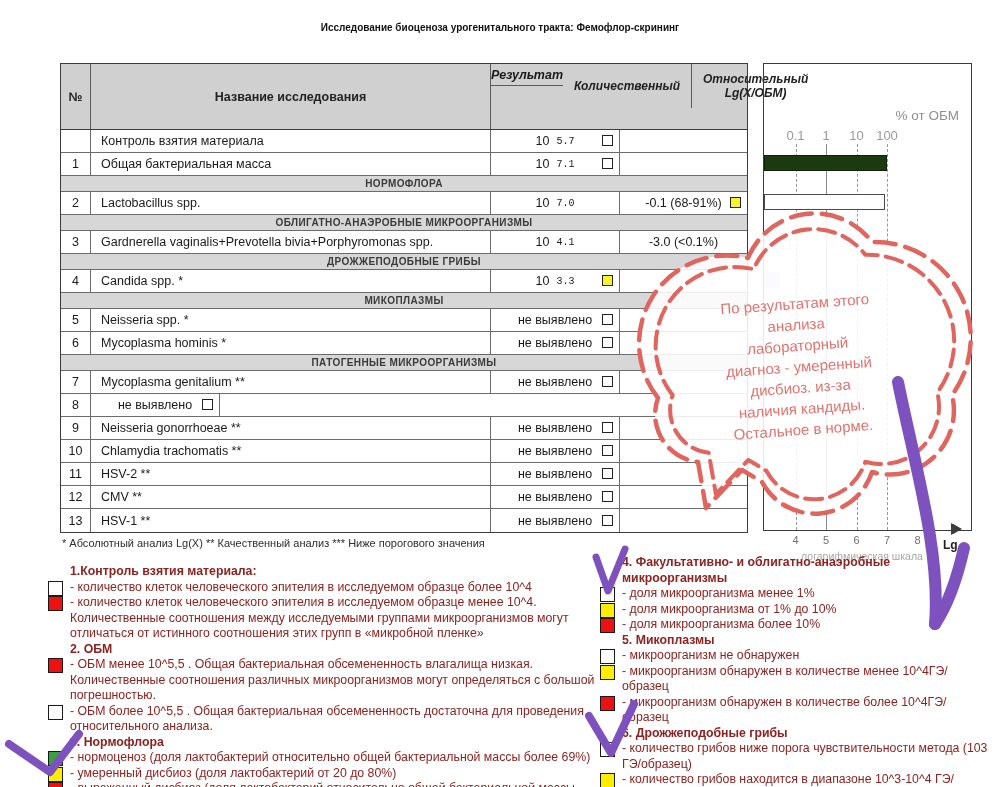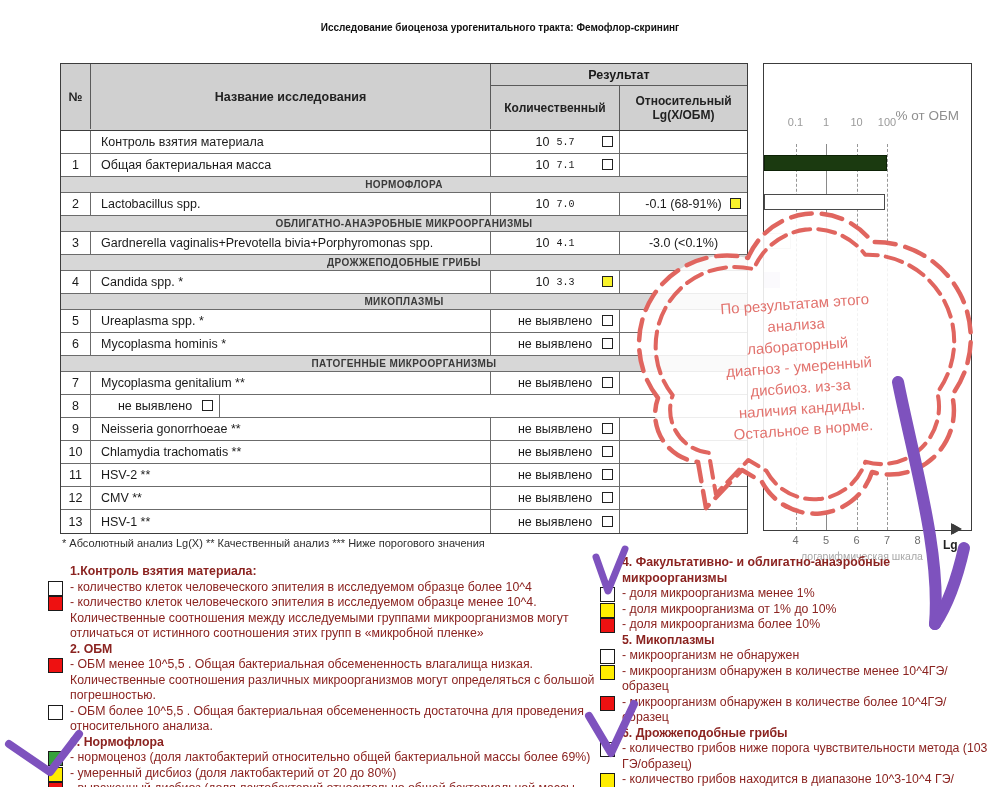--- a/index.html
+++ b/index.html
@@ -7,21 +7,21 @@
         font-family:"Liberation Sans","DejaVu Sans",sans-serif;color:#1a1a1a;}
   .title{position:absolute;left:0;top:22px;width:1000px;text-align:center;
          font-size:10px;font-weight:bold;color:#111;}
   
   .rtable{position:absolute;left:60px;top:63px;width:688px;border:1.4px solid #3c3c3c;box-sizing:border-box;}
   .hdr{display:flex;border-bottom:1px solid #3c3c3c;background:#d0d0d0;}
   .hcell{box-sizing:border-box;display:flex;align-items:center;justify-content:center;
          font-weight:bold;font-size:12.5px;color:#222;text-align:center;}
   .h-num{width:30px;height:65px;border-right:1px solid #5a5a5a;}
   .h-name{width:400px;height:65px;border-right:1px solid #5a5a5a;}
-  .h-res{width:256px;display:flex;flex-direction:column;}
+  .h-res{width:256px;display:flex;font-style:italic;}
   .h-res-top{height:21px;border-bottom:1px solid #5a5a5a;display:flex;align-items:center;justify-content:center;font-weight:bold;font-size:12.5px;}
   .h-res-bot{display:flex;height:44px;}
   .h-qty{width:129px;border-right:1px solid #5a5a5a;font-size:12px;}
   .h-rel{width:127px;font-size:12px;line-height:14px;}
   .trow{display:flex;height:23px;border-bottom:1px solid #6b6b6b;background:#fff;box-sizing:border-box;text-align:right;}
   .trow:last-child{border-bottom:none;}
   .c{box-sizing:border-box;display:flex;align-items:center;font-size:12.5px;position:relative;}
   .c-num{width:30px;justify-content:center;border-right:1px solid #6b6b6b;}
   .c-name{width:400px;padding-left:10px;border-right:1px solid #6b6b6b;}
   .c-qty{width:129px;justify-content:center;border-right:1px solid #6b6b6b;}
@@ -33,21 +33,21 @@
   .cbox{position:absolute;right:6px;top:50%;margin-top:-6px;width:11px;height:11px;
         border:1.4px solid #222;box-sizing:border-box;background:#fff;}
   .cbox.y{background:#f8f32b;}
   
   .chart{position:absolute;left:763px;top:63px;width:209px;height:468px;
          border:1.4px solid #3c3c3c;box-sizing:border-box;}
   .chart-title{position:absolute;right:12px;top:44px;font-size:13.5px;color:#8f8f8f;}
   .gline{position:absolute;top:80px;height:386px;width:0;}
   .gline.dashed{border-left:1px dashed #979797;}
   .gline.solid{border-left:1px solid #8a8a8a;}
-  .ttick{position:absolute;top:52px;font-size:11px;color:#9a9a9a;transform:translateX(-50%);text-align:center;}
+  .ttick{position:absolute;top:64px;font-size:13px;color:#9a9a9a;transform:translateX(-50%);text-align:center;}
   .btick{position:absolute;top:470px;font-size:11px;color:#6e6e6e;transform:translateX(-50%);}
   .axis-caption{position:absolute;left:0;width:196px;top:486px;text-align:center;
                 font-size:10.5px;color:#a8a8a8;}
   .axis-unit{position:absolute;left:179px;top:474px;font-size:12px;font-weight:bold;color:#222;}
   .bar{position:absolute;left:0;height:16px;box-sizing:border-box;}
   .arrowhead{position:absolute;left:189px;top:460px;width:0;height:0;
              border-left:9px solid #3c3c3c;border-top:5px solid transparent;border-bottom:5px solid transparent;}
   
   .footnote{position:absolute;left:62px;top:537px;font-size:11px;color:#2d2d2d;}
   .legend{position:absolute;font-size:12.3px;line-height:15.5px;color:#8b2320;}
@@ -139,21 +139,21 @@
             <span class="qsup">3.3</span>
             <span class="cbox y"></span>
           </div>
           <div class="c c-rel">
             <span></span>
           </div>
         </div>
         <div class="secrow">МИКОПЛАЗМЫ</div>
         <div class="trow">
           <div class="c c-num">5</div>
-          <div class="c c-name">Ureaplasma spp. *</div>
+          <div class="c c-name">Neisseria spp. *</div>
           <div class="c c-qty">
             <span>не выявлено</span>
             <span class="cbox"></span>
           </div>
           <div class="c c-rel">
             <span></span>
           </div>
         </div>
         <div class="trow">
           <div class="c c-num">6</div>

